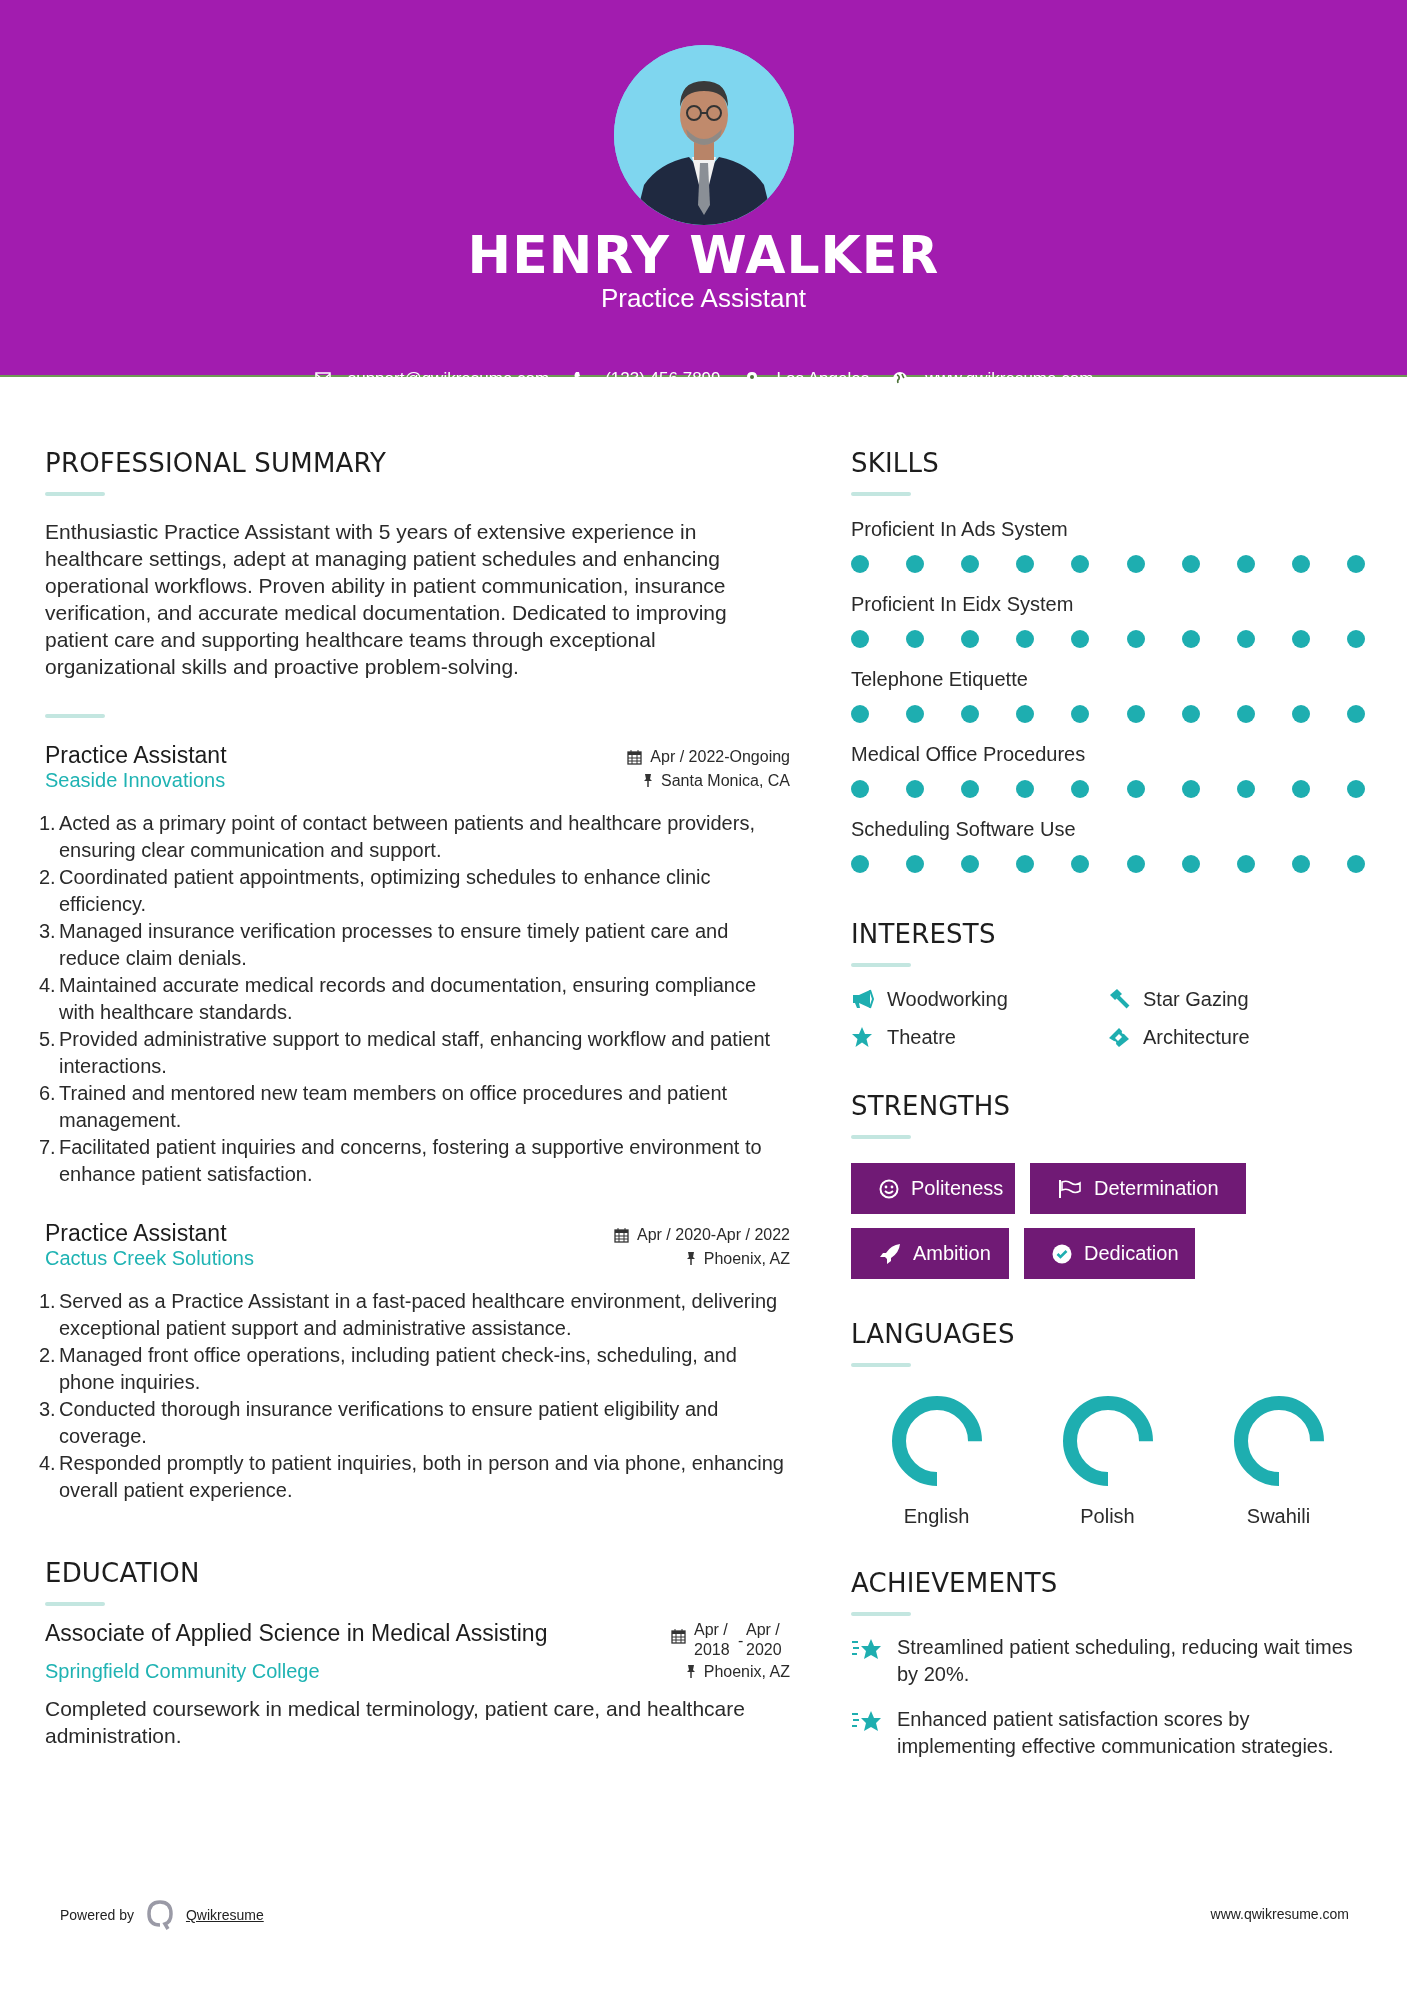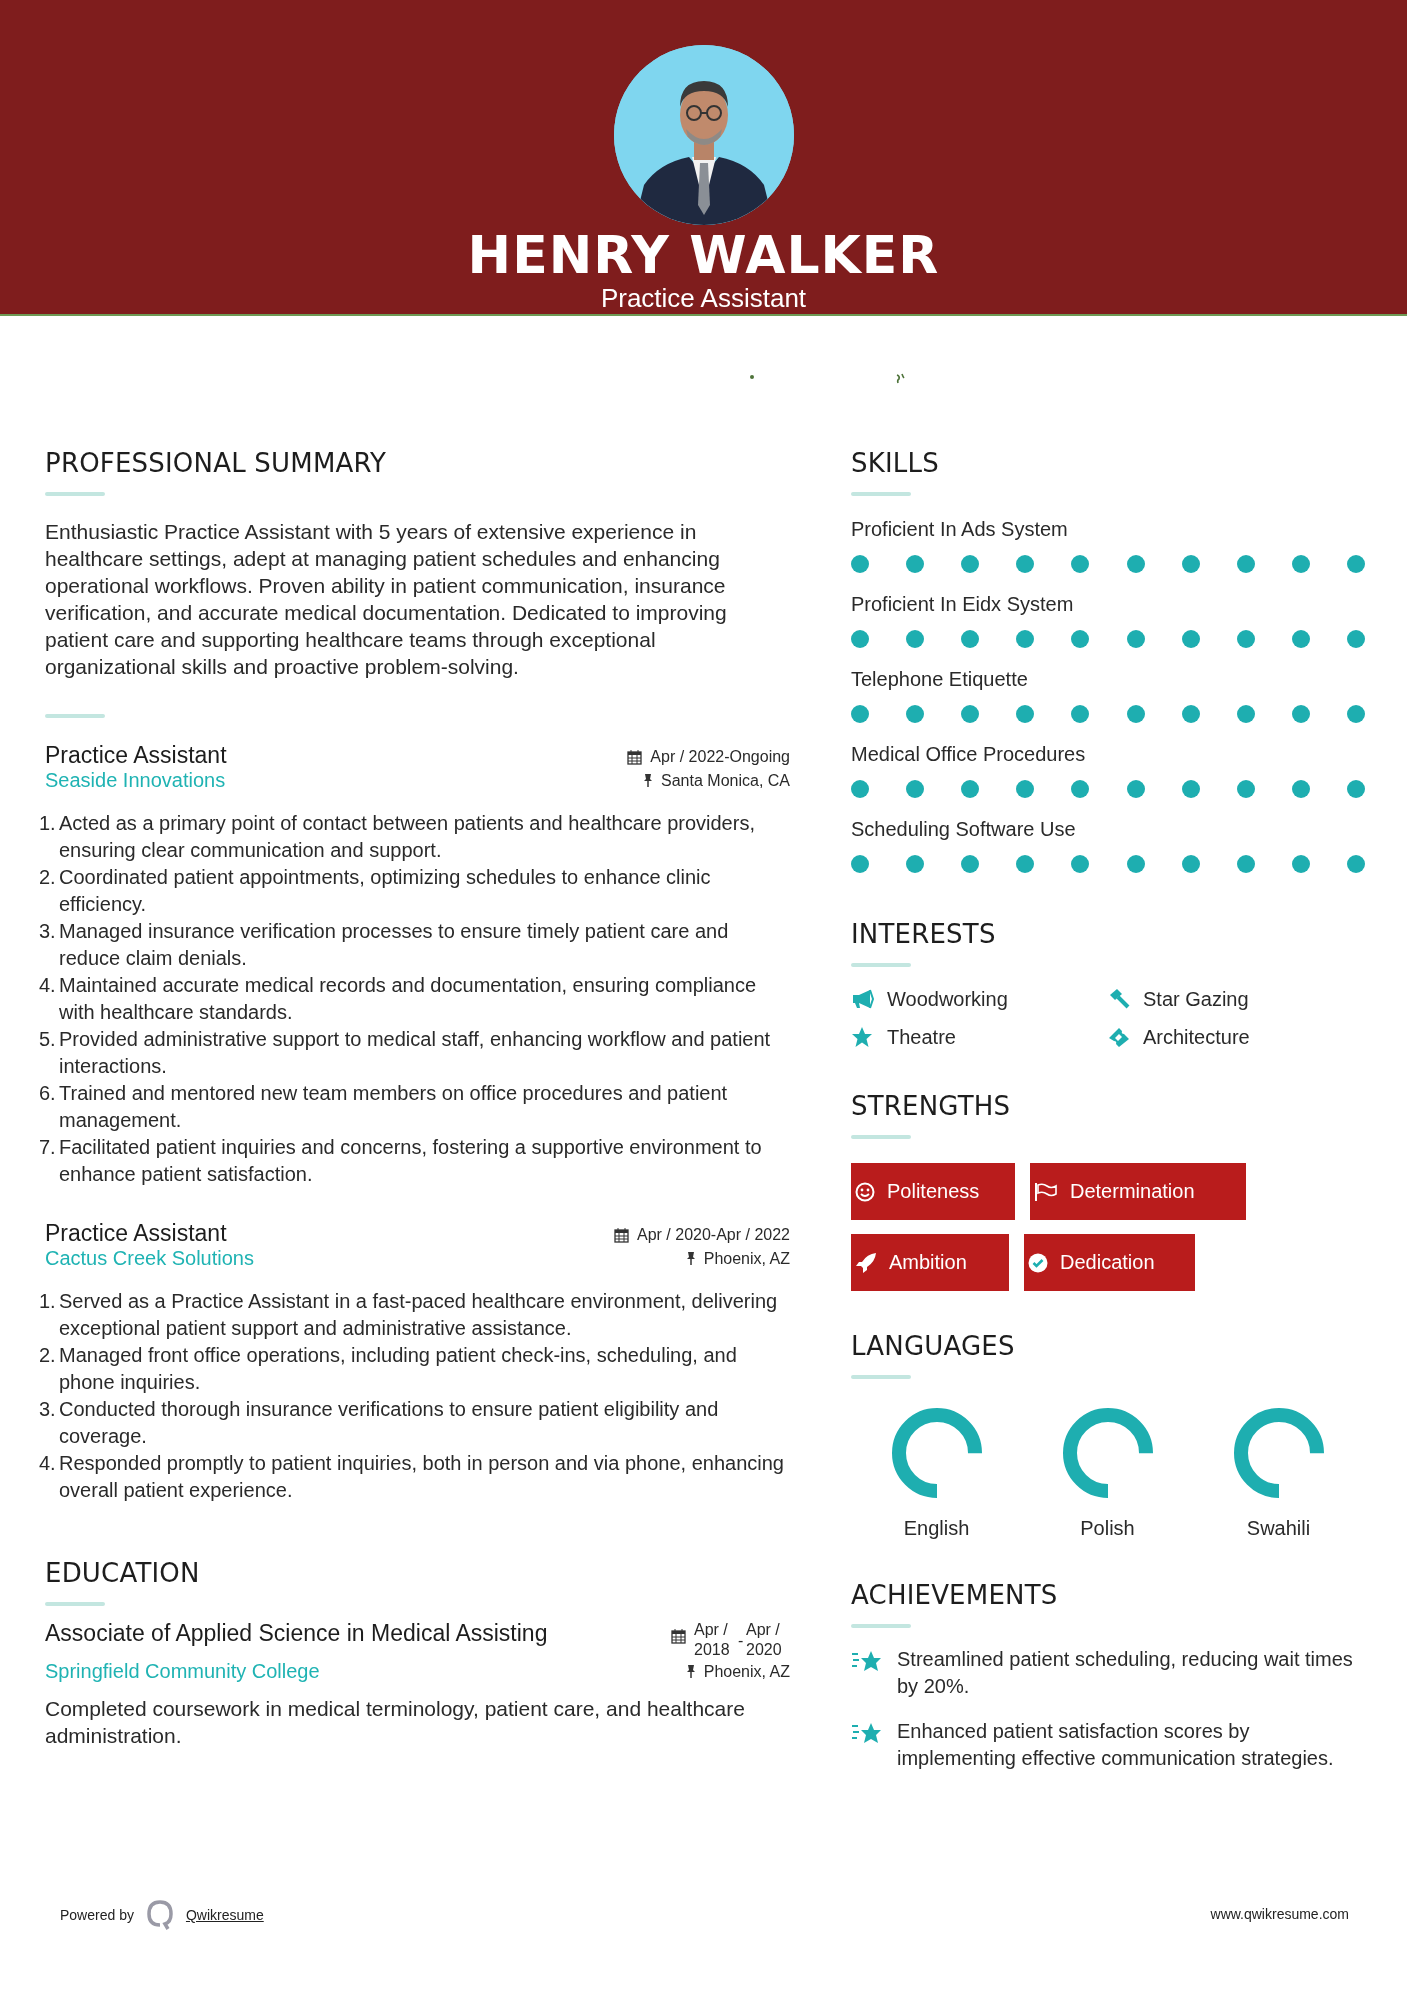--- a/index.html
+++ b/index.html
@@ -1,19 +1,19 @@
 <!DOCTYPE html>
 <html><head>
 <meta charset="utf-8">
 <style>
   * { box-sizing: border-box; margin: 0; padding: 0; }
   html, body { width: 1407px; height: 1990px; background: #ffffff; }
   body { font-family: "Liberation Sans", "DejaVu Sans", sans-serif; color: #222; position: relative; overflow: hidden; }
 
-  .header { position: absolute; left: 0; top: 0; width: 1407px; height: 316px; background: #7f1d1d; border-bottom: 2px solid #6e9a55; text-decoration: underline; }
+  .header { position: absolute; left: 0; top: 0; width: 1407px; height: 377px; background: #a21caf; border-bottom: 2px solid #6e9a55; text-decoration: underline; }
   .avatar { position: absolute; left: 614px; top: 45px; width: 180px; height: 180px; border-radius: 50%; background: #7fd6ef; overflow: hidden; }
   .avatar svg { display: block; }
   .name { position: absolute; left: 0; width: 1407px; top: 225px; text-align: center; color: #fff; font-size: 52px; font-weight: bold; letter-spacing: 1px; font-family: "DejaVu Sans", sans-serif; }
   .title { position: absolute; left: 0; width: 1407px; top: 283px; text-align: center; color: #fff; font-size: 26px; }
   .contacts { position: absolute; left: 0; width: 1407px; top: 336px; display: flex; justify-content: center; align-items: center; gap: 0; color: #fff; font-size: 17px; margin-top: 33px; }
   .contact { display: flex; align-items: center; margin: 0 11px; }
   .contact .ico { width: 18px; height: 18px; margin-right: 16px; display: inline-flex; align-items: center; justify-content: center; }
 
   .left { position: absolute; left: 45px; top: 448px; width: 745px; }
   .right { position: absolute; left: 851px; top: 448px; width: 520px; }
@@ -38,21 +38,21 @@
   .skill:first-of-type { margin-top: 22px; }
   .skill-name { font-size: 20px; color: #2a2a2a; }
   .dots { display: flex; justify-content: space-between; margin-top: 14px; width: 514px; }
   .dot { width: 18px; height: 18px; border-radius: 50%; background: #1eaeb0; }
 
   .interests { display: grid; grid-template-columns: 256px 256px; row-gap: 14px; margin-top: 20px; }
   .interest { display: flex; align-items: center; font-size: 20px; color: #2a2a2a; }
   .interest .ico { width: 26px; height: 24px; margin-right: 10px; display: inline-flex; align-items: center; }
 
   .strengths { display: flex; flex-wrap: wrap; gap: 14px 15px; margin-top: 24px; width: 520px; }
-  .strength { background: #b91c1c; color: #fff; font-size: 20px; height: 57px; padding: 0 4px; display: flex; align-items: center; }
+  .strength { background: #701a75; color: #fff; font-size: 20px; height: 51px; padding: 0 28px; display: flex; align-items: center; }
   .strength .ico { margin-right: 12px; display: inline-flex; }
 
   .langs { display: flex; margin-top: 28px; gap: 0; }
   .lang { width: 171px; display: flex; flex-direction: column; align-items: center; }
   .lang-name { margin-top: 18px; font-size: 20px; color: #2a2a2a; }
 
   .ach { display: flex; margin-top: 18px; }
   .ach:first-of-type { margin-top: 24px; }
   .ach .ico { width: 46px; flex: none; padding-top: 3px; }
   .ach-text { font-size: 20px; line-height: 27px; color: #2a2a2a; }

